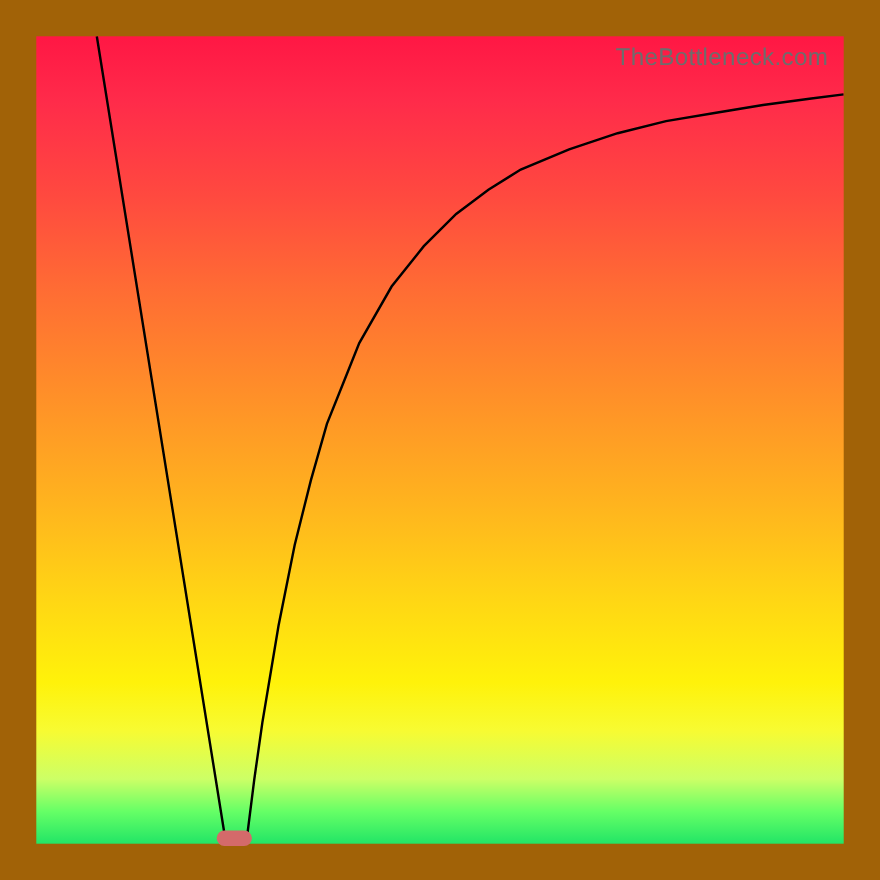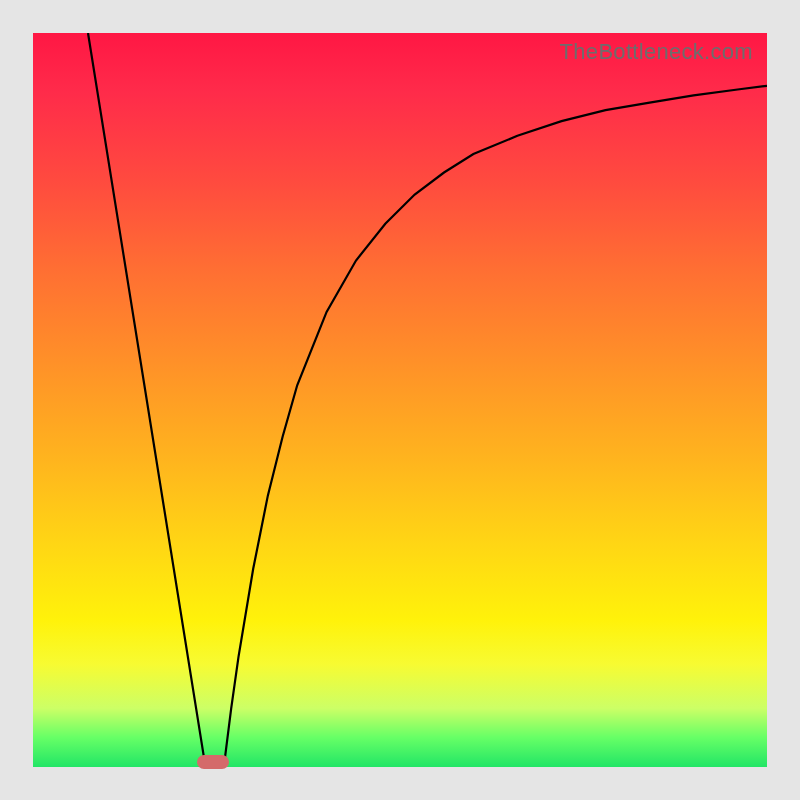--- a/index.html
+++ b/index.html
@@ -8,21 +8,21 @@
     width: 800px;
     height: 800px;
     background: #000;
     overflow: hidden;
     font-family: Arial, Helvetica, sans-serif;
   }
   .frame {
     position: relative;
     width: 800px;
     height: 800px;
-    background: #e5e5e5;
+    background: #a16207;
   }
   .plot-area {
     position: absolute;
     left: 33px;
     top: 33px;
     width: 734px;
     height: 734px;
     
     background: linear-gradient(
       to bottom,

